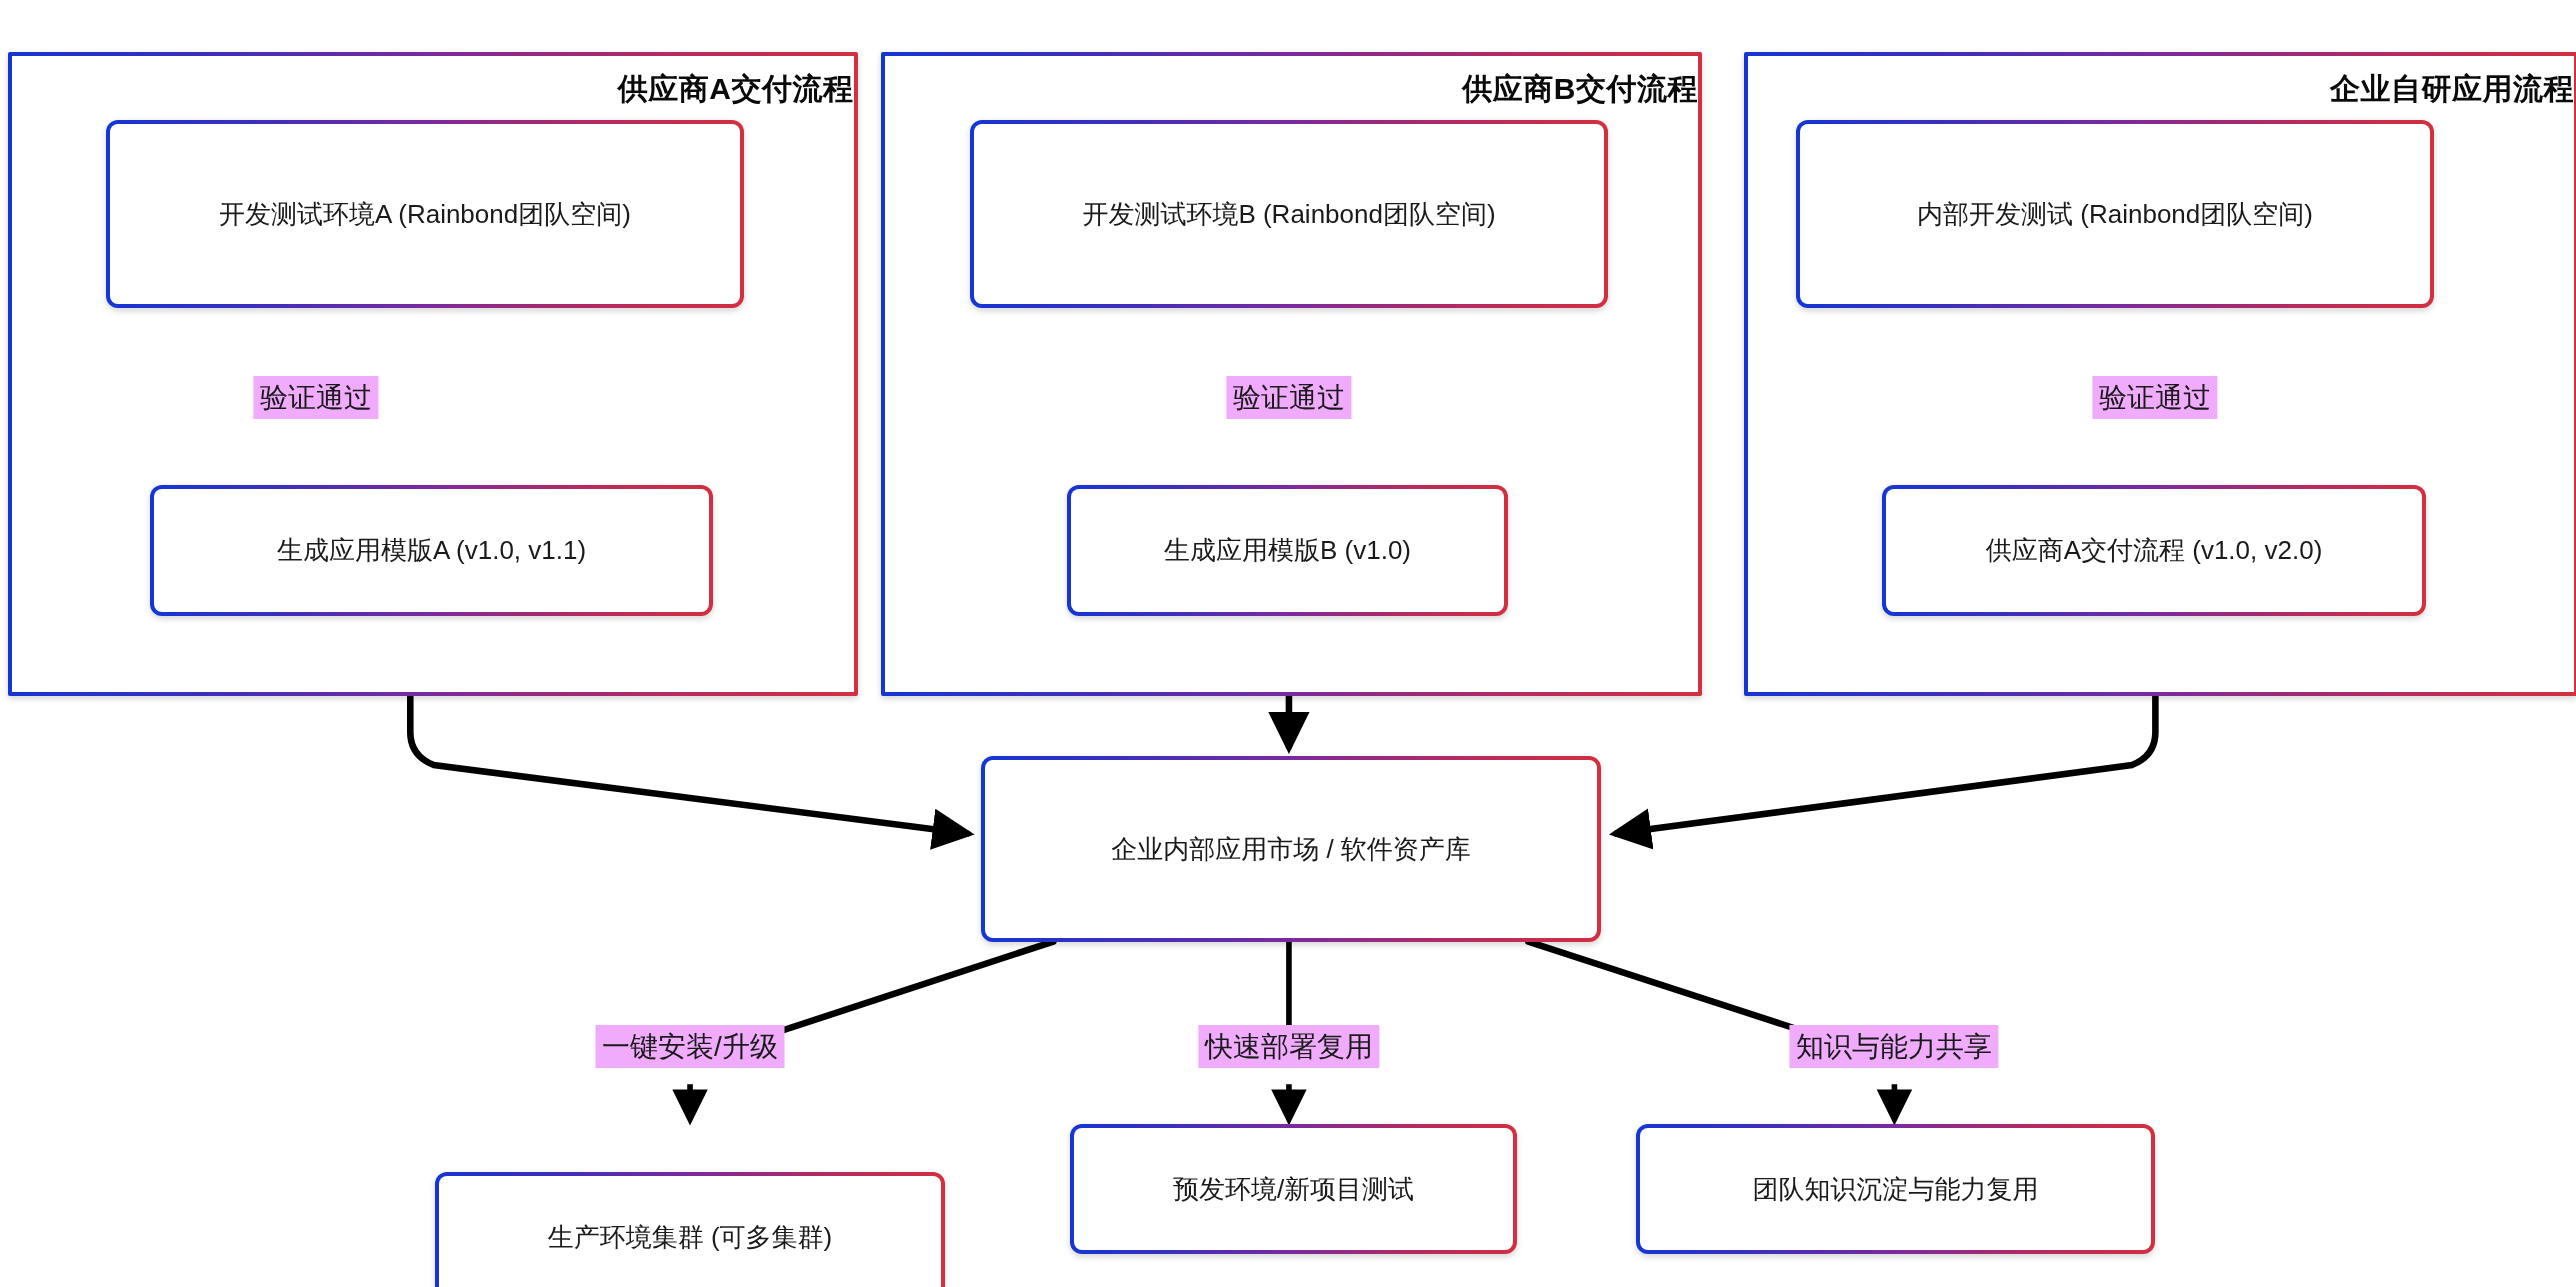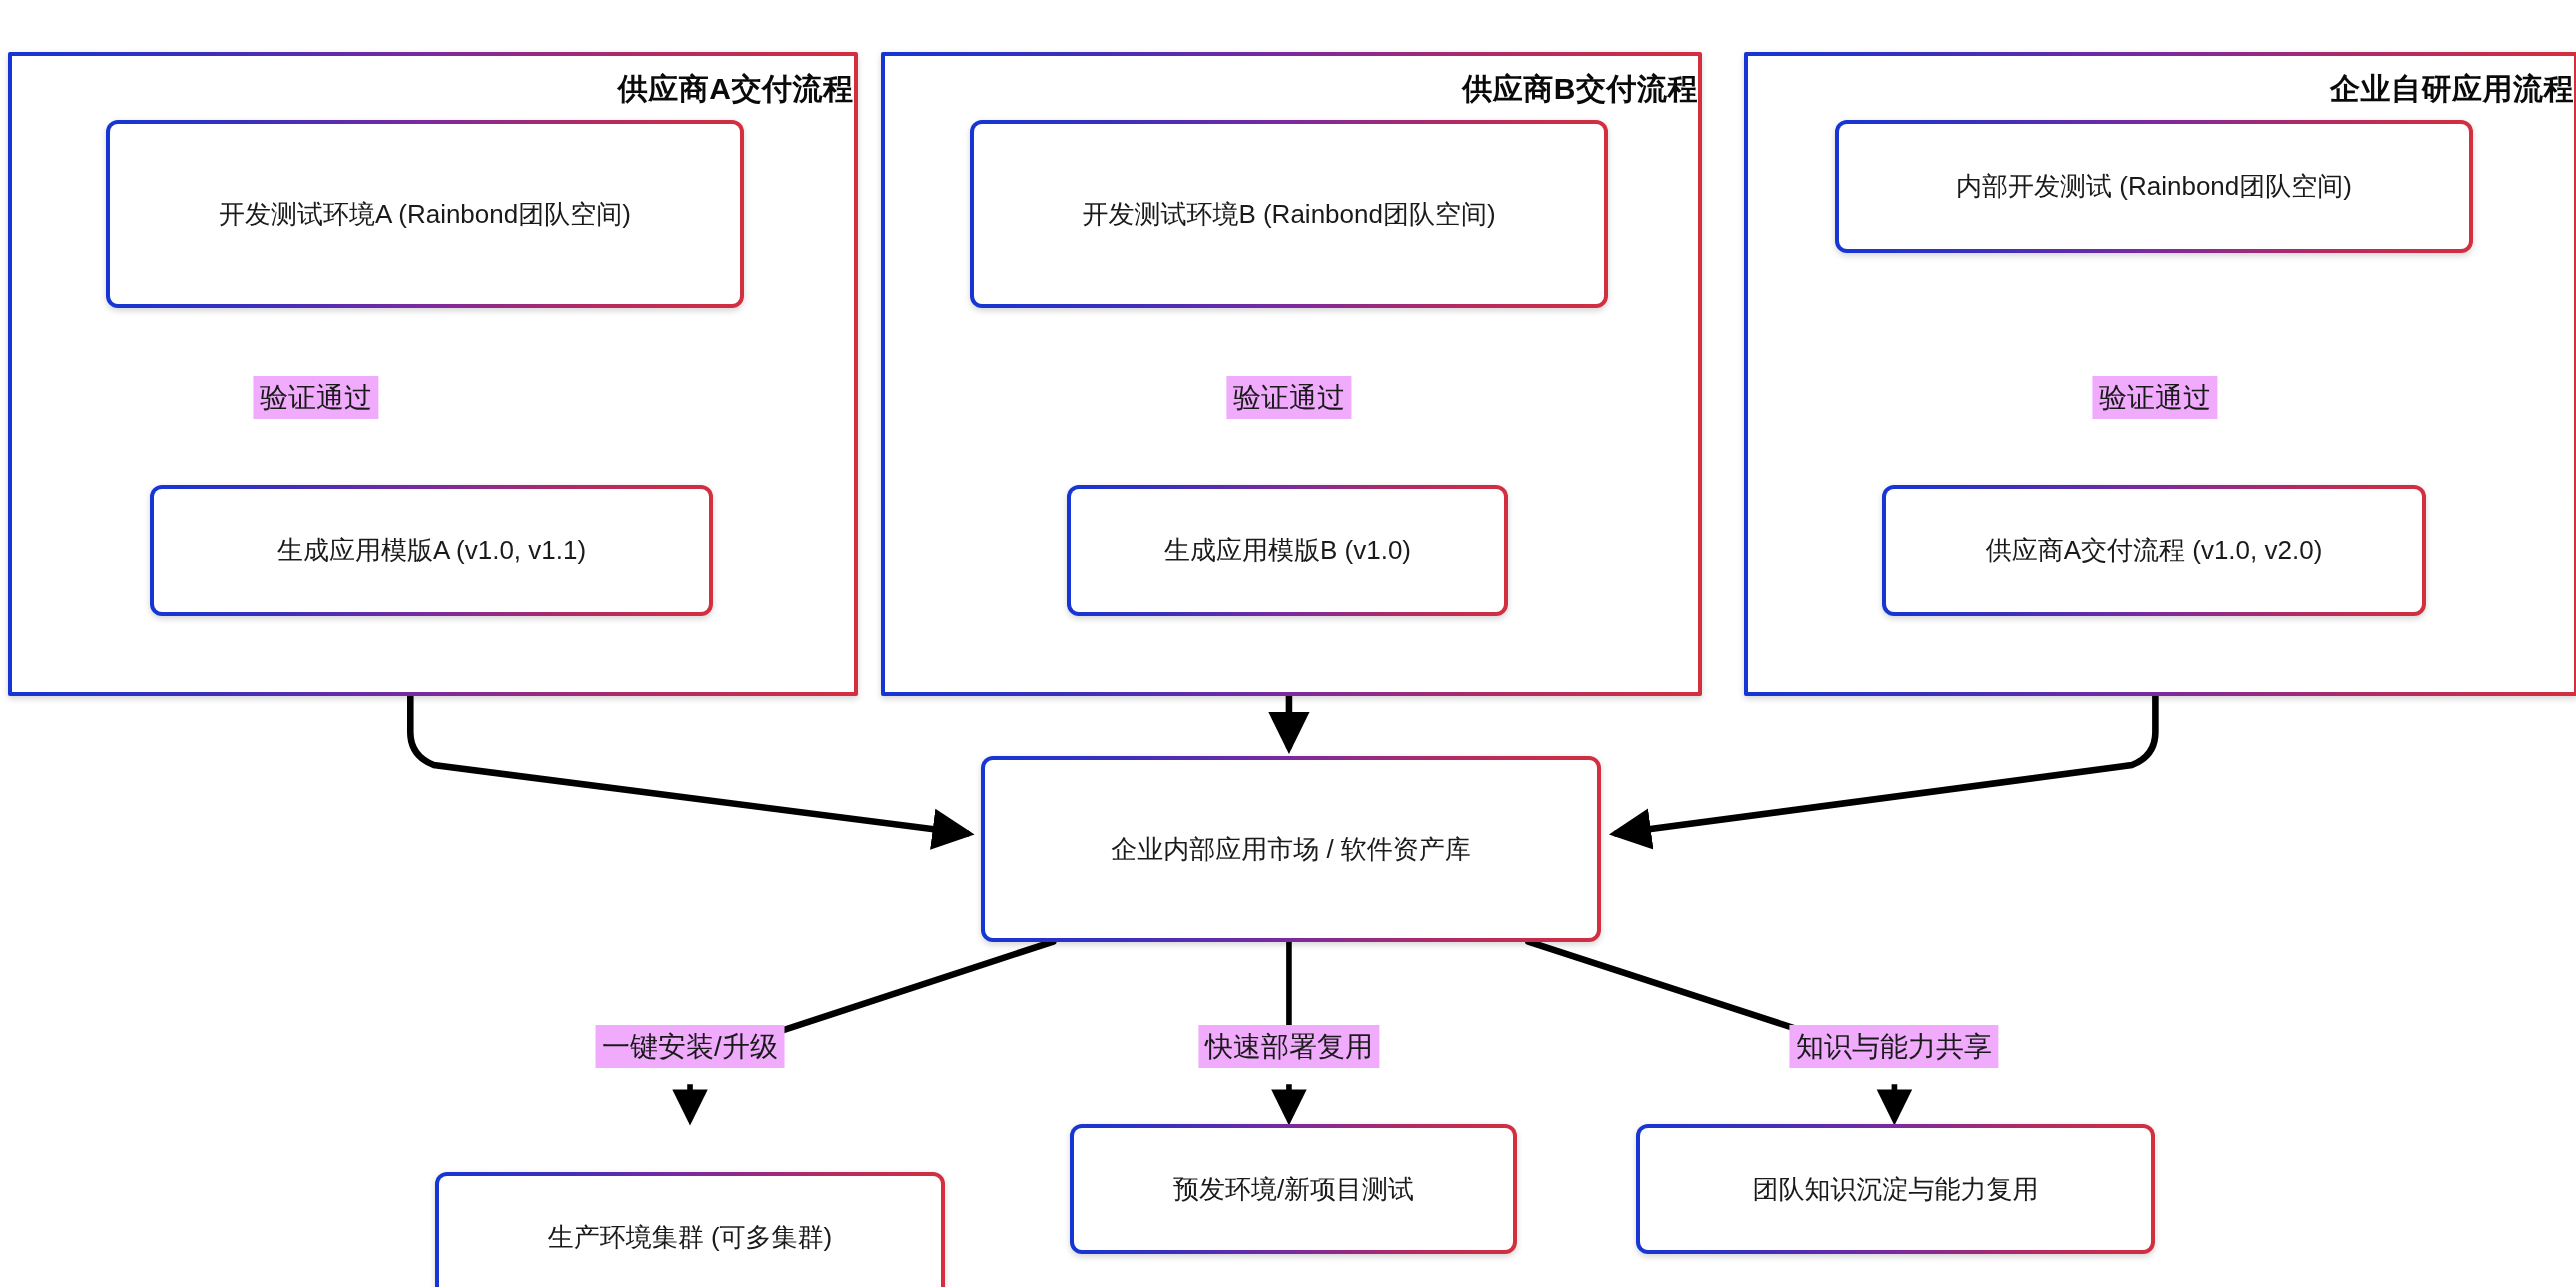--- a/index.html
+++ b/index.html
@@ -102,21 +102,21 @@
   </div>
 
   <div class="node" style="left:106px;top:120px;width:638px;height:188px;">
     <span>开发测试环境A (Rainbond团队空间)</span>
   </div>
 
   <div class="node" style="left:970px;top:120px;width:638px;height:188px;">
     <span>开发测试环境B (Rainbond团队空间)</span>
   </div>
 
-  <div class="node" style="left:1835px;top:120px;width:638px;height:133px;">
+  <div class="node" style="left:1796px;top:120px;width:638px;height:188px;">
     <span>内部开发测试 (Rainbond团队空间)</span>
   </div>
 
   <div class="edge-label" style="left:316px;top:376px;">
     <span>验证通过</span>
   </div>
   <div class="edge-label" style="left:1289px;top:376px;">
     <span>验证通过</span>
   </div>
   <div class="edge-label" style="left:2155px;top:376px;">

